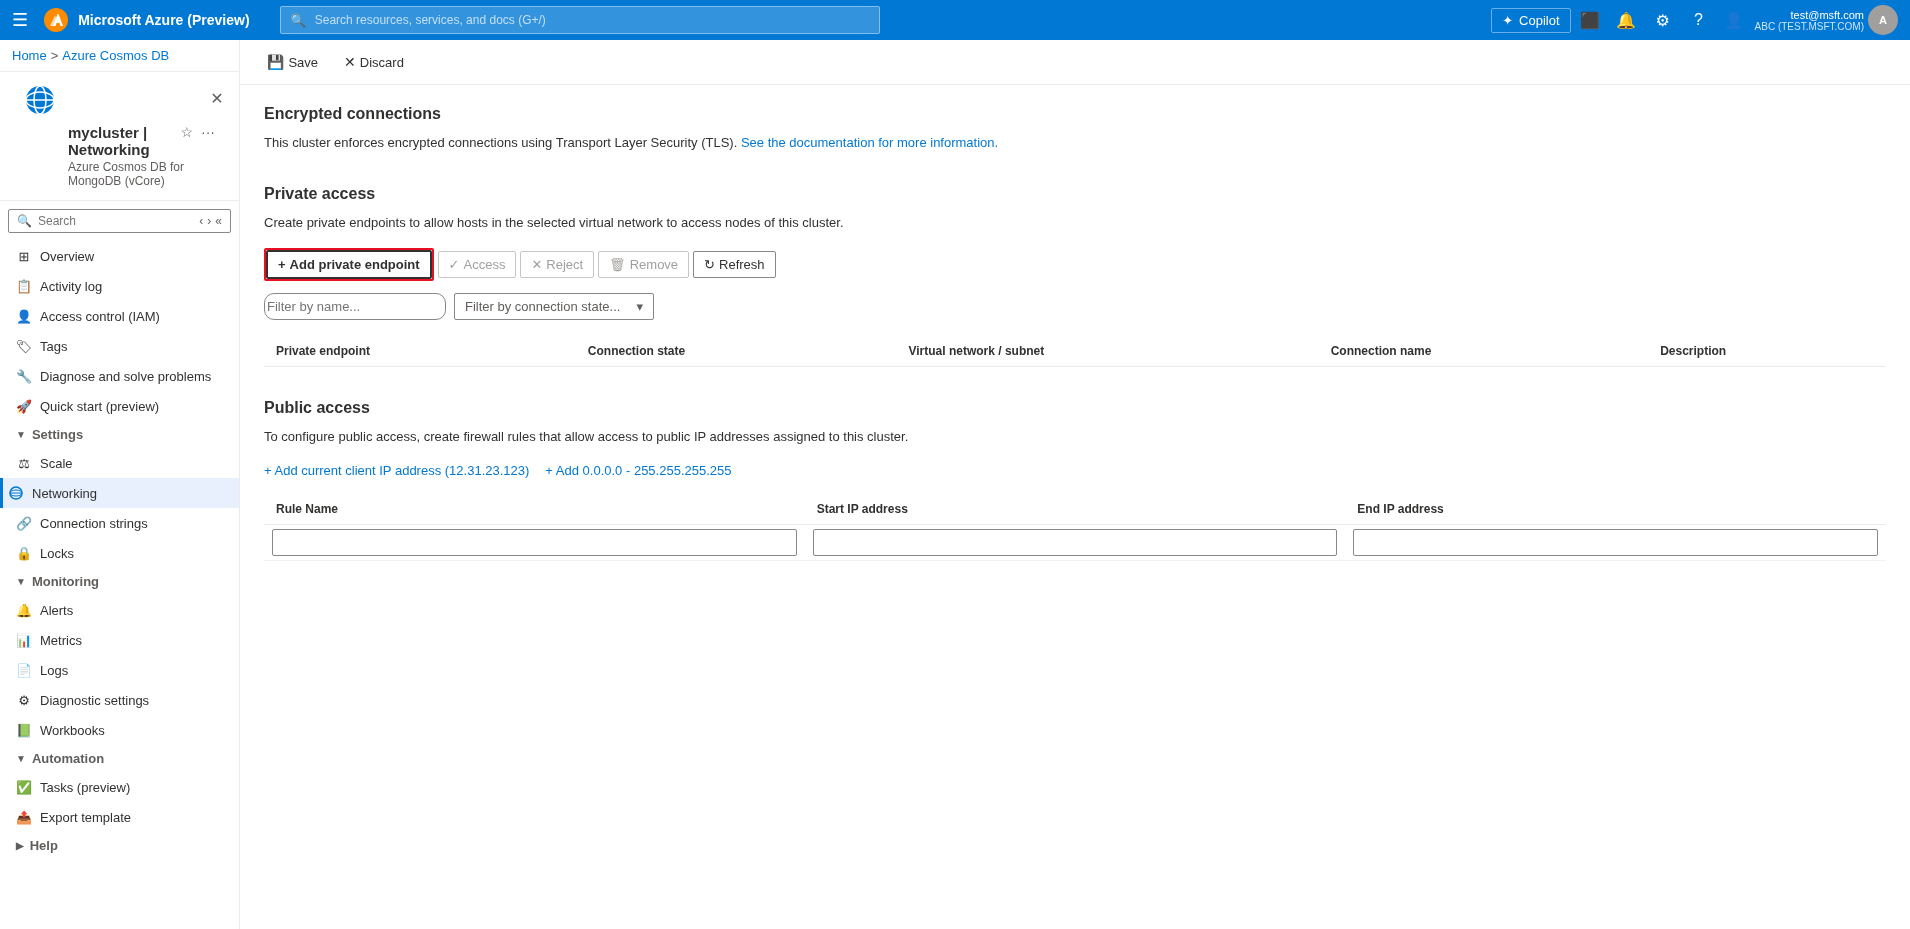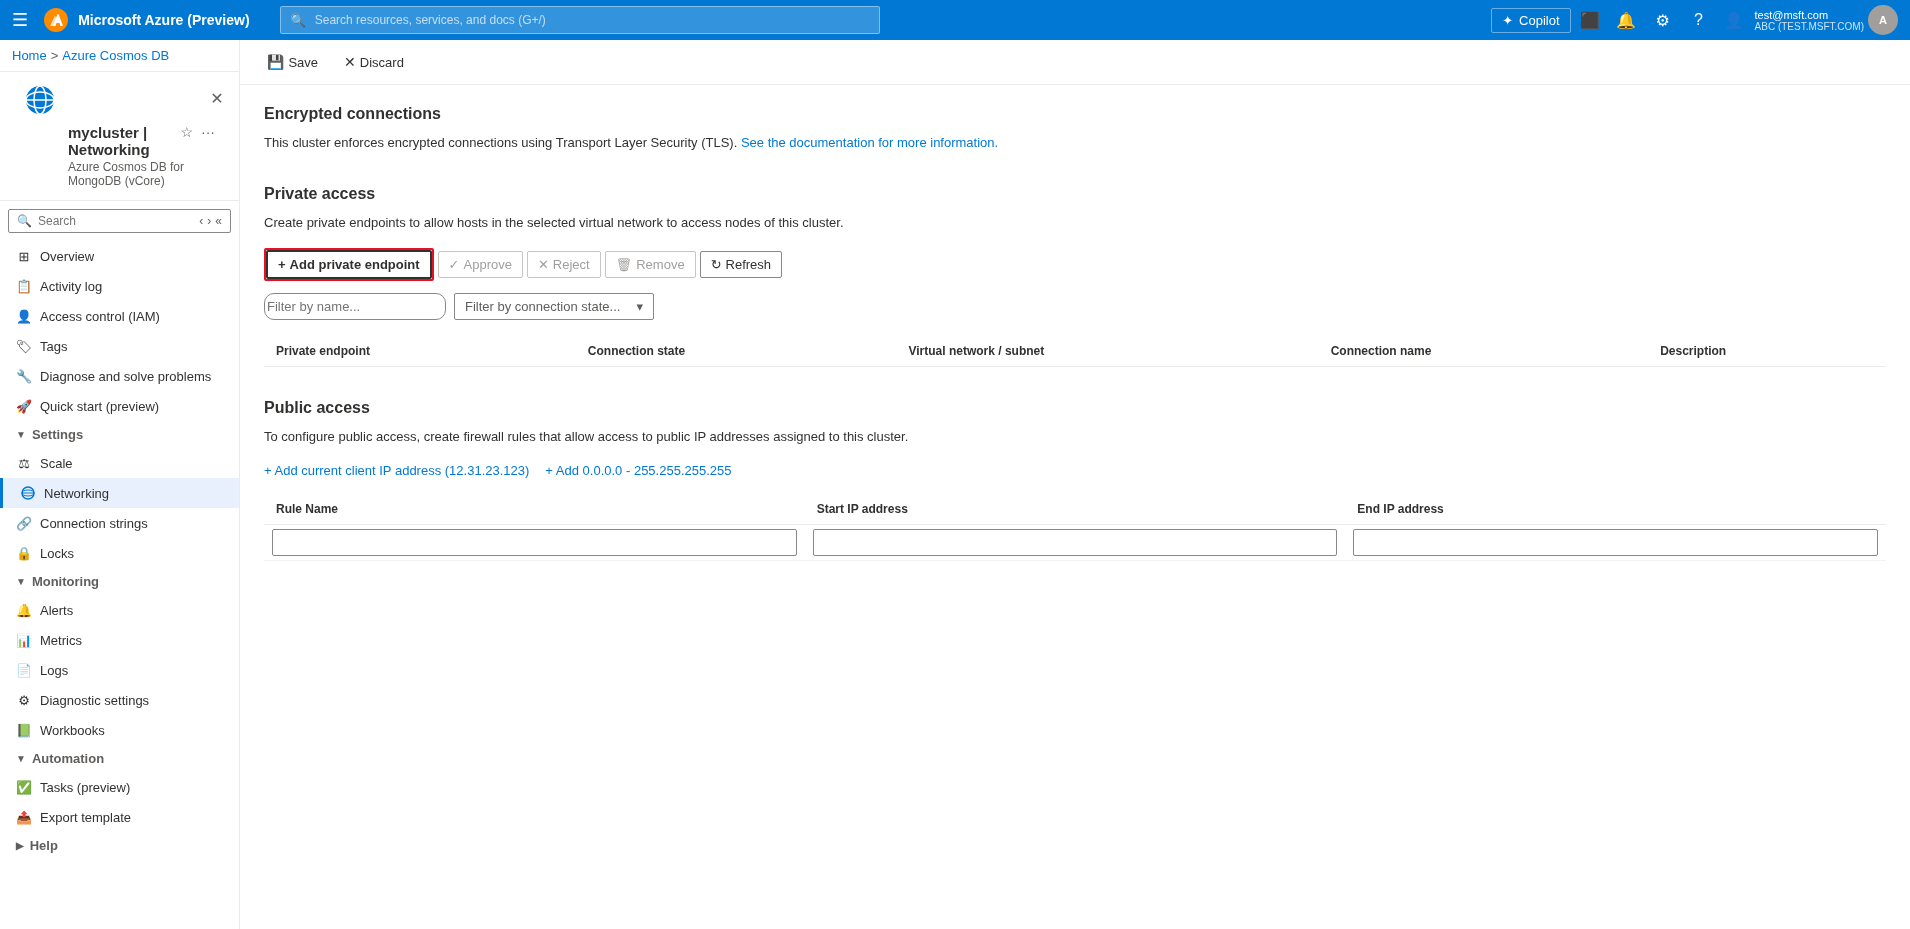--- a/index.html
+++ b/index.html
@@ -60,21 +60,21 @@
       border: 1px solid #8a8886; border-radius: 2px; padding: 4px 8px; background: white;
     }
     .search-box input { border: none; outline: none; font-size: 12px; flex: 1; color: #0369a1; }
     .search-box-icons { display: flex; gap: 4px; }
     .search-icon-small { color: #605e5c; font-size: 12px; cursor: pointer; }
 
     .nav-item {
       display: flex; align-items: center; gap: 8px; padding: 7px 16px;
       cursor: pointer; color: #323130; font-size: 13px; transition: background 0.1s;
     }
-    .nav-item.active { background: #e8f0fe; border-left: 3px solid #0078d4; padding-left: 17px; }
+    .nav-item.active { background: #e8f0fe; border-left: 3px solid #0078d4; padding-left: 5px; }
     .nav-item .nav-icon { width: 16px; height: 16px; display: flex; align-items: center; justify-content: center; flex-shrink: 0; }
     .nav-section-header {
       display: flex; align-items: center; gap: 6px; padding: 6px 16px;
       font-size: 12px; color: #605e5c; cursor: pointer; font-weight: 600;
     }
     .nav-sub { padding-left: 16px; }
 
     
     .content { flex: 1; overflow-y: auto; background: white; }
 
@@ -174,21 +174,21 @@
   <div class="topbar-icons">
     <div class="topbar-copilot">
       <span>✦</span>
       <span>Copilot</span>
     </div>
     <div class="topbar-icon-btn">⬛</div>
     <div class="topbar-icon-btn">🔔</div>
     <div class="topbar-icon-btn">⚙</div>
     <div class="topbar-icon-btn">?</div>
     <div class="topbar-icon-btn">👤</div>
-    <div style="display:flex;flex-direction:column;align-items:flex-start;cursor:pointer;">
+    <div style="display:flex;flex-direction:column;align-items:flex-end;cursor:pointer;">
       <span style="color:white;font-size:11px;">test@msft.com</span>
       <span style="color:rgba(255,255,255,0.8);font-size:10px;">ABC (TEST.MSFT.COM)</span>
     </div>
     <div class="user-avatar">A</div>
   </div>
 </div>
 
 <div class="main-layout">
 
   <div class="sidebar">
@@ -354,21 +354,21 @@
 
         <div class="action-bar">
           <div class="highlight-box">
             <button class="action-btn primary">
               <span style="font-weight:bold;">+</span>
               <span>Add private endpoint</span>
             </button>
           </div>
           <button class="action-btn disabled">
             <span>✓</span>
-            <span>Approve</span>
+            <span>Access</span>
           </button>
           <button class="action-btn disabled">
             <span>✕</span>
             <span>Reject</span>
           </button>
           <button class="action-btn disabled">
             <span>🗑</span>
             <span>Remove</span>
           </button>
           <button class="action-btn">

